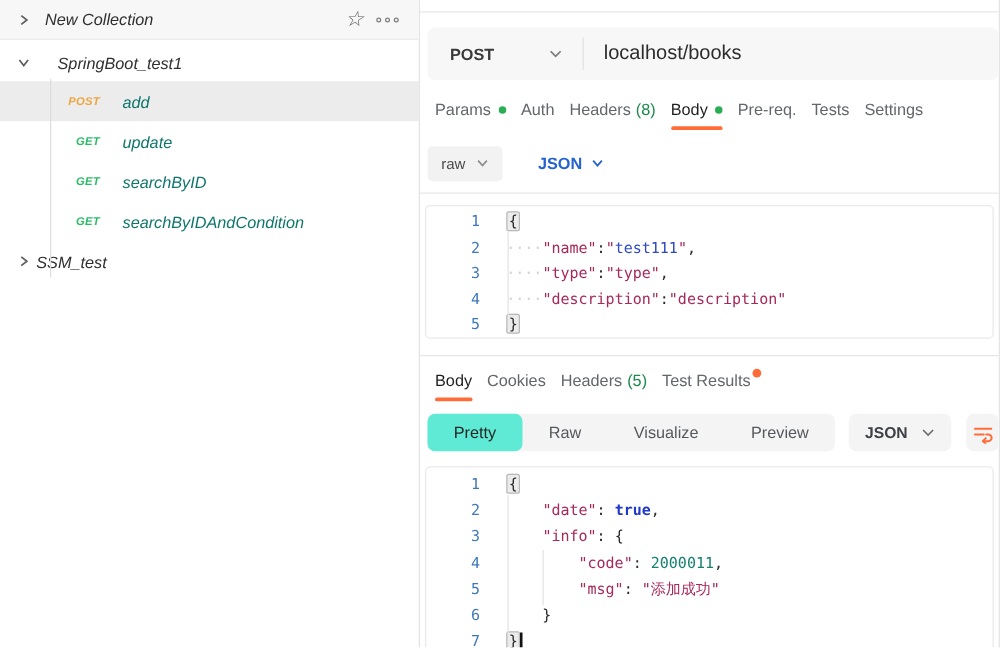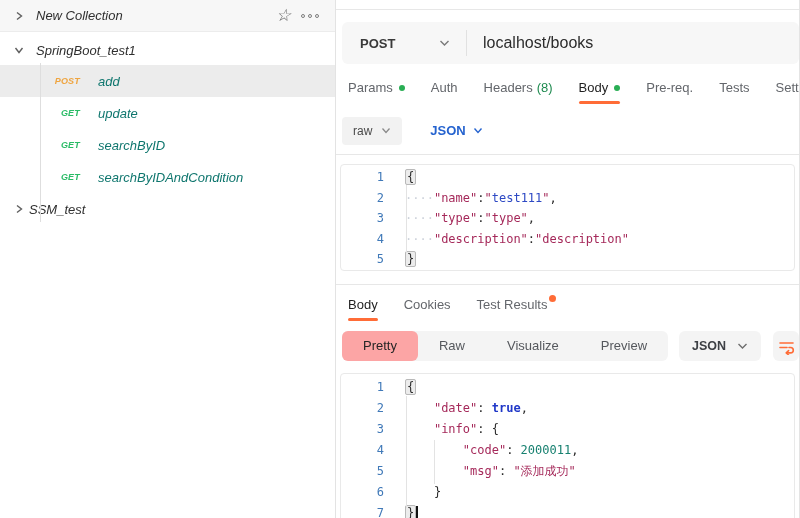--- a/index.html
+++ b/index.html
@@ -5,21 +5,21 @@
   * { box-sizing: border-box; margin: 0; padding: 0; }
   html,body { width:800px; height:518px; overflow:hidden; background:#fff;
     font-family:"Liberation Sans", sans-serif; color:#1f1f1f; }
   .app { display:flex; width:800px; height:518px; }
 
   
   .sidebar { width:336px; flex:none; border-right:1px solid #e3e3e3; position:relative; background:#fff; }
   .srow { display:flex; align-items:center; font-size:13px; color:#3a3a3a; cursor:pointer;font-style:italic; }
   .row-root { height:32px; padding:0 16px 0 12px; border-bottom:1px solid #ececec; background:#f7f7f7; gap:10px; }
   .row-root .spacer { flex:1; }
-  .row-group { height:30px; padding:0 12px; gap:10px; margin-top:3px; }
+  .row-group { height:30px; padding:0 12px; gap:20px; margin-top:3px; }
   .row-bottom { height:32px; padding:0 12px; gap:3px; }
   .cname { font-size:13px; color:#2f2f2f; }
   .chev { width:14px; height:14px; flex:none; display:flex; align-items:center; justify-content:center; }
   .star { font-size:17px; color:#5c5c5c; line-height:1; }
   .more { display:flex; gap:3px; align-items:center; }
   .more i { width:4px; height:4px; border:1px solid #7d7d7d; border-radius:50%; display:block; }
   .req { height:32px; padding-left:46px; }
   .req.sel { background:#ececec; }
   .mm { width:34px; flex:none; text-align:right; font-size:9px; font-weight:bold; letter-spacing:.2px; }
   .m-POST { color:#efa541; } .m-DEL { color:#e3584d; } .m-GET { color:#2abb66; }
@@ -30,21 +30,21 @@
   .main { flex:1; position:relative; border-right:1px solid #e4e4e4; background:#fff; overflow:hidden; }
   .top-strip { height:10px; border-bottom:1px solid #e7e7e7; }
 
   .url-row { padding:12px 0 0 6px; }
   .url-bar { height:42px; background:#f7f7f7; border-radius:6px; display:flex; align-items:center; }
   .method-box { width:124px; flex:none; display:flex; align-items:center; justify-content:space-between;
     padding:0 16px 0 18px; font-size:13px; font-weight:bold; color:#3a3a3a; cursor:pointer; }
   .vsep { width:1px; height:26px; background:#e1e1e1; flex:none; }
   .url-text { padding-left:16px; font-size:16px; color:#2c2c2c; }
 
-  .tabs-row { display:flex; align-items:flex-end; padding:14px 0 0 12px; gap:26px; white-space:nowrap; overflow:hidden; }
+  .tabs-row { display:flex; align-items:flex-end; padding:14px 0 0 12px; gap:12px; white-space:nowrap; overflow:hidden; }
   .tab { font-size:13px; color:#63666b; position:relative; padding:2px 0 12px; cursor:pointer; flex:none; }
   .tab.active { color:#1f1f1f; }
   .tab.active::after { content:""; position:absolute; left:0; right:0; bottom:3px; height:3px;
     border-radius:2px; background:#ff6c37; }
   .tab .count { color:#1e8a4f; margin-left:4px; }
   .tab .dot { display:inline-block; width:6px; height:6px; border-radius:50%; background:#29ae54;
     margin-left:6px; vertical-align:1px; }
   .tab .supdot { display:inline-block; width:7px; height:7px; border-radius:50%; background:#ff6c37;
     margin-left:2px; vertical-align:7px; }
 
@@ -75,21 +75,21 @@
   .bracket-guide { position:absolute; width:1px; background:#e3e3e3; }
 
   
   .request-pane { padding-bottom:13px; }
   .response-pane { border-top:1px solid #e7e7e7; }
   .res-tabs { padding-top:8px; }
   .views-row { display:flex; align-items:center; padding-left:6px; margin-top:2px; height:40px; }
   .seg { display:flex; background:#f4f4f4; border-radius:6px; height:30px; align-items:center; }
   .seg-item { height:30px; line-height:30px; padding:0 21px; font-size:13px; color:#55585d;
     border-radius:6px; cursor:pointer; }
-  .seg-item.active { background:#fca5a5; color:#262626; }
+  .seg-item.active { background:#5eead4; color:#262626; }
   .format-chip { background:#f4f4f4; border-radius:6px; height:30px; display:flex; align-items:center;
     gap:11px; padding:0 13px; margin-left:11px; font-size:12.5px; font-weight:bold; color:#3d4045; cursor:pointer; }
   .icon-chip { background:#f4f4f4; border-radius:6px; height:30px; width:36px; display:flex;
     align-items:center; justify-content:center; margin-left:12px; cursor:pointer; }
 </style>
 </head>
 <body>
 
 <div class="app">
 
@@ -210,20 +210,21 @@
             <span class="ln">5</span>
             <span class="code"><span class="tk-hl">}</span></span>
           </div>
         </div>
     </div>
 
     <div class="response-pane">
       <div class="tabs-row res-tabs" id="res-tabs">
           <div class="tab active"><span>Body</span></div>
           <div class="tab"><span>Cookies</span></div>
+          <div class="tab"><span>Headers</span><span class="count">(5)</span></div>
           <div class="tab"><span>Test Results</span><span class="supdot"></span></div>
         </div>
 
       <div class="views-row">
         <div class="seg" id="view-seg">
             <div class="seg-item active">Pretty</div>
             <div class="seg-item">Raw</div>
             <div class="seg-item">Visualize</div>
             <div class="seg-item">Preview</div>
           </div>

